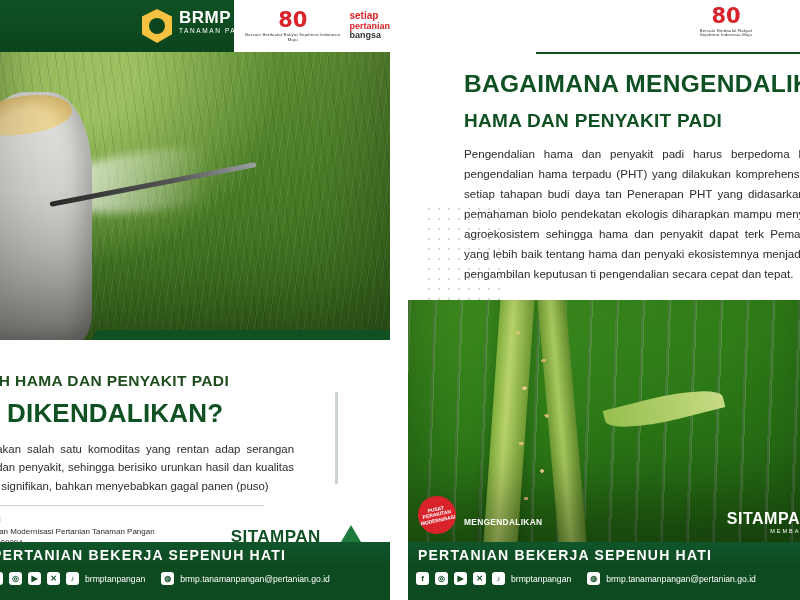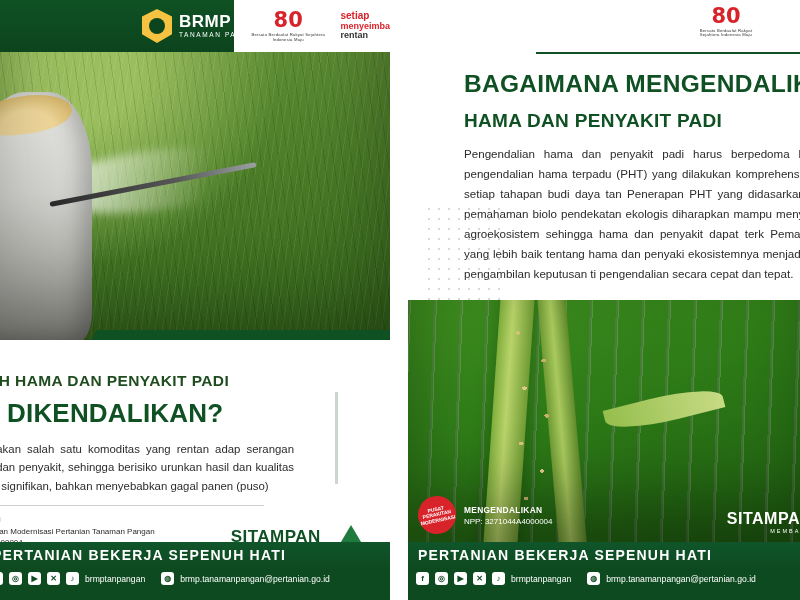--- a/index.html
+++ b/index.html
@@ -58,21 +58,21 @@
   .l-topbar{
     position:absolute;top:0;left:0;width:408px;height:52px;
     background:linear-gradient(180deg,#0f5123,#0c441d);
     display:flex;align-items:center;z-index:5;
   }
   .l-white{
     position:absolute;top:0;left:252px;width:156px;height:52px;background:#fff;z-index:6;
     display:flex;align-items:center;gap:8px;padding-left:10px;box-sizing:border-box;
   }
 
-  .brmp{display:flex;align-items:center;gap:7px;margin-left:120px;padding-left:40px;}
+  .brmp{display:flex;gap:7px;margin-left:120px;padding-left:40px;}
   .brmp .seal{
     width:30px;height:34px;background:#f5c341;
     clip-path:polygon(50% 0,100% 22%,100% 74%,50% 100%,0 74%,0 22%);
     display:flex;align-items:center;justify-content:center;
   }
   .brmp .seal i{display:block;width:16px;height:16px;background:#0c441d;border-radius:50%;}
   .brmp .txt{color:#fff;line-height:1;}
   .brmp .txt b{display:block;font-size:17px;letter-spacing:.5px;font-weight:700;}
   .brmp .txt span{display:block;font-size:6.5px;letter-spacing:1.6px;margin-top:2px;}
 
@@ -227,22 +227,22 @@
       </div>
     </div>
 
     <div class="l-white">
       <div class="logo80">
         <div class="n">80</div>
         <div class="c">Bersatu Berdaulat Rakyat Sejahtera Indonesia Maju</div>
       </div>
       <div class="bangga">
         <div class="b1">setiap</div>
-        <div class="b2">menyeimba</div>
-        <div class="b3">rentan</div>
+        <div class="b2">pertanian</div>
+        <div class="b3">bangsa</div>
       </div>
     </div>
 
     <div class="l-greenwedge"></div>
     <div class="l-body"></div>
 
     <div class="l-h1">AKAH HAMA DAN PENYAKIT PADI</div>
     <div class="l-h2">SA DIKENDALIKAN?</div>
     <div class="l-p">merupakan salah satu komoditas yang rentan adap serangan hama dan penyakit, sehingga berisiko urunkan hasil dan kualitas secara signifikan, bahkan menyebabkan gagal panen (puso)</div>
 
@@ -326,21 +326,20 @@
       <div class="stalkB"></div>
       <div class="bugs"></div>
       <div class="leaf"></div>
       <div class="vign"></div>
     </div>
 
     <div class="r-stamp">PUSAT PERAKITAN MODERNISASI</div>
 
     <div class="r-perpus">
       <div class="h">MENGENDALIKAN</div>
-      <div class="l">NPP: 3271044A4000004</div>
     </div>
 
     <div class="r-sitampan">
       <div class="m">SITAMPAN</div>
       <div class="sub">MEMBACA</div>
     </div>
 
     <div class="footer">
       <div class="band">
         <div class="tagline">PERTANIAN BEKERJA SEPENUH HATI</div>

